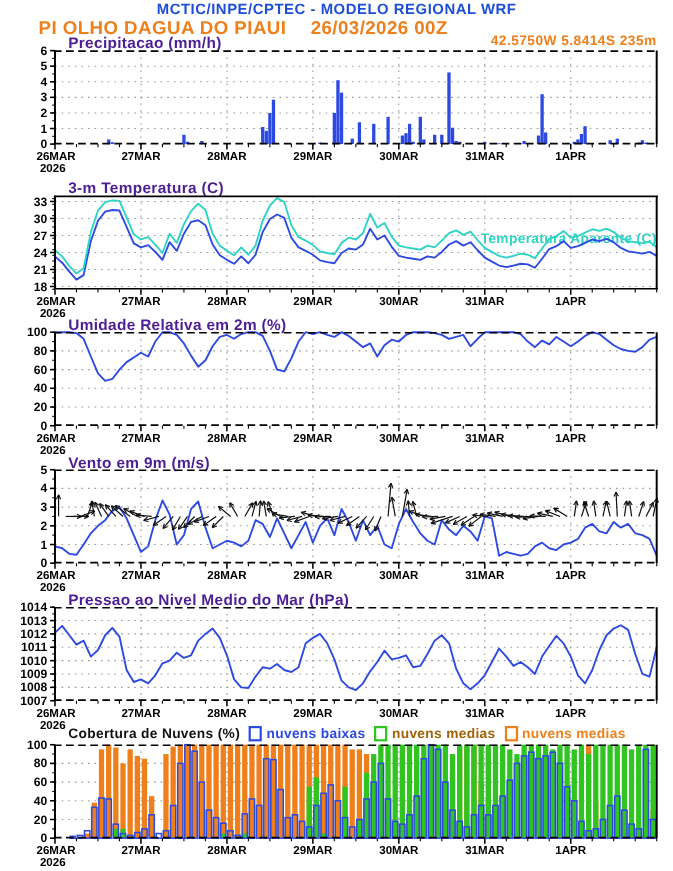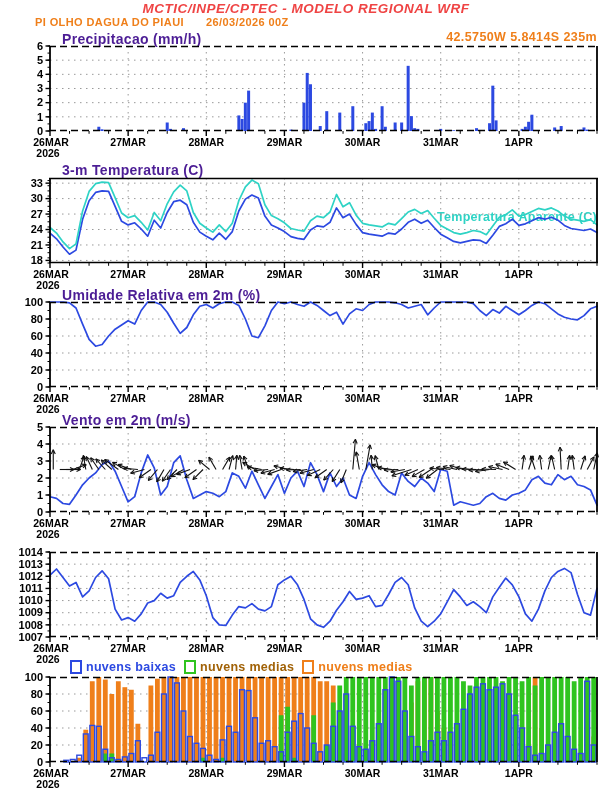--- a/index.html
+++ b/index.html
@@ -1,47 +1,49 @@
 <!DOCTYPE html>
 <html><head>
 <meta charset="utf-8">
 <style>
   html,body{margin:0;padding:0;background:#fff;}
   .page{position:relative;width:612px;height:792px;background:#ffffff;
         font-family:"Liberation Sans",sans-serif;overflow:hidden;}
   .hdr-title{position:absolute;top:1px;left:0;width:612px;text-align:center;
              font-size:13.5px;font-weight:bold;letter-spacing:.5px;}
-  .hdr-station{position:absolute;top:16px;left:35px;font-size:11px;font-weight:bold;letter-spacing:.4px;}
+  .hdr-station{position:absolute;top:16px;left:35px;font-size:17px;font-weight:bold;letter-spacing:.4px;}
   .hdr-station span{margin-right:22px;}
   .hdr-loc{position:absolute;top:30px;right:15px;font-size:12.5px;font-weight:bold;letter-spacing:.4px;}
   .ptitle{position:absolute;left:62px;font-size:14px;font-weight:bold;color:#4c1d95;letter-spacing:.3px;white-space:nowrap;}
   .rtitle{position:absolute;right:15px;font-size:12.5px;font-weight:bold;letter-spacing:.3px;white-space:nowrap;margin-top:48px;}
   .legend-row{position:absolute;left:62px;width:535px;display:flex;align-items:center;white-space:nowrap;}
   .legend-item{display:flex;align-items:center;margin-left:8px;}
   .legend-swatch{display:inline-block;width:8px;height:10px;border:2px solid #000;background:#fff;margin-right:4px;}
   .legend-label{font-size:12.5px;font-weight:bold;letter-spacing:.3px;}
   svg.plot{position:absolute;left:0;overflow:visible;}
 </style>
 </head>
 <body>
 
 <div class="page">
-  <div class="hdr-title" style="color: #ef4444; font-style: italic;">MCTIC/INPE/CPTEC - MODELO REGIONAL WRF</div>
+  <div class="hdr-title" style="color: #1d4ed8;">MCTIC/INPE/CPTEC - MODELO REGIONAL WRF</div>
   <div class="hdr-station" style="color: rgb(239, 127, 26);">
     <span>PI OLHO DAGUA DO PIAUI</span><span>26/03/2026 00Z</span>
   </div>
   <div class="hdr-loc" style="color: rgb(239, 127, 26); margin-left: 36px;">42.5750W 5.8414S 235m</div>
 
   <div class="ptitle" style="top:31px;">Precipitacao (mm/h)</div>
   <div class="ptitle" style="top:162px;">3-m Temperatura (C)</div>
   <div class="rtitle" style="top: 162px; color: rgb(46, 211, 197);">Temperatura Aparente (C)</div>
   <div class="ptitle" style="top:287px;">Umidade Relativa em 2m (%)</div>
-  <div class="ptitle" style="top:412px;">Vento em 2m (m/s)</div>
+  <div class="ptitle" style="top:412px;">Vento em 9m (m/s)</div>
+  <div class="ptitle" style="top:537px;">Pressao ao Nivel Medio do Mar (hPa)</div>
 
   <div class="legend-row" style="top:660px;">
+    <span class="legend-label" style="color:#111;margin-left:0;">Cobertura de Nuvens (%)</span>
     <span class="legend-item">
       <span class="legend-swatch" id="sw0" style="border-color: rgb(44, 73, 225);"></span>
       <span class="legend-label" id="lb0" style="color: rgb(44, 73, 225);">nuvens baixas</span>
     </span>
     <span class="legend-item">
       <span class="legend-swatch" id="sw1" style="border-color: rgb(47, 196, 31);"></span>
       <span class="legend-label" id="lb1" style="color: #a16207;">nuvens medias</span>
     </span>
     <span class="legend-item">
       <span class="legend-swatch" id="sw2" style="border-color: rgb(239, 127, 26);"></span>

